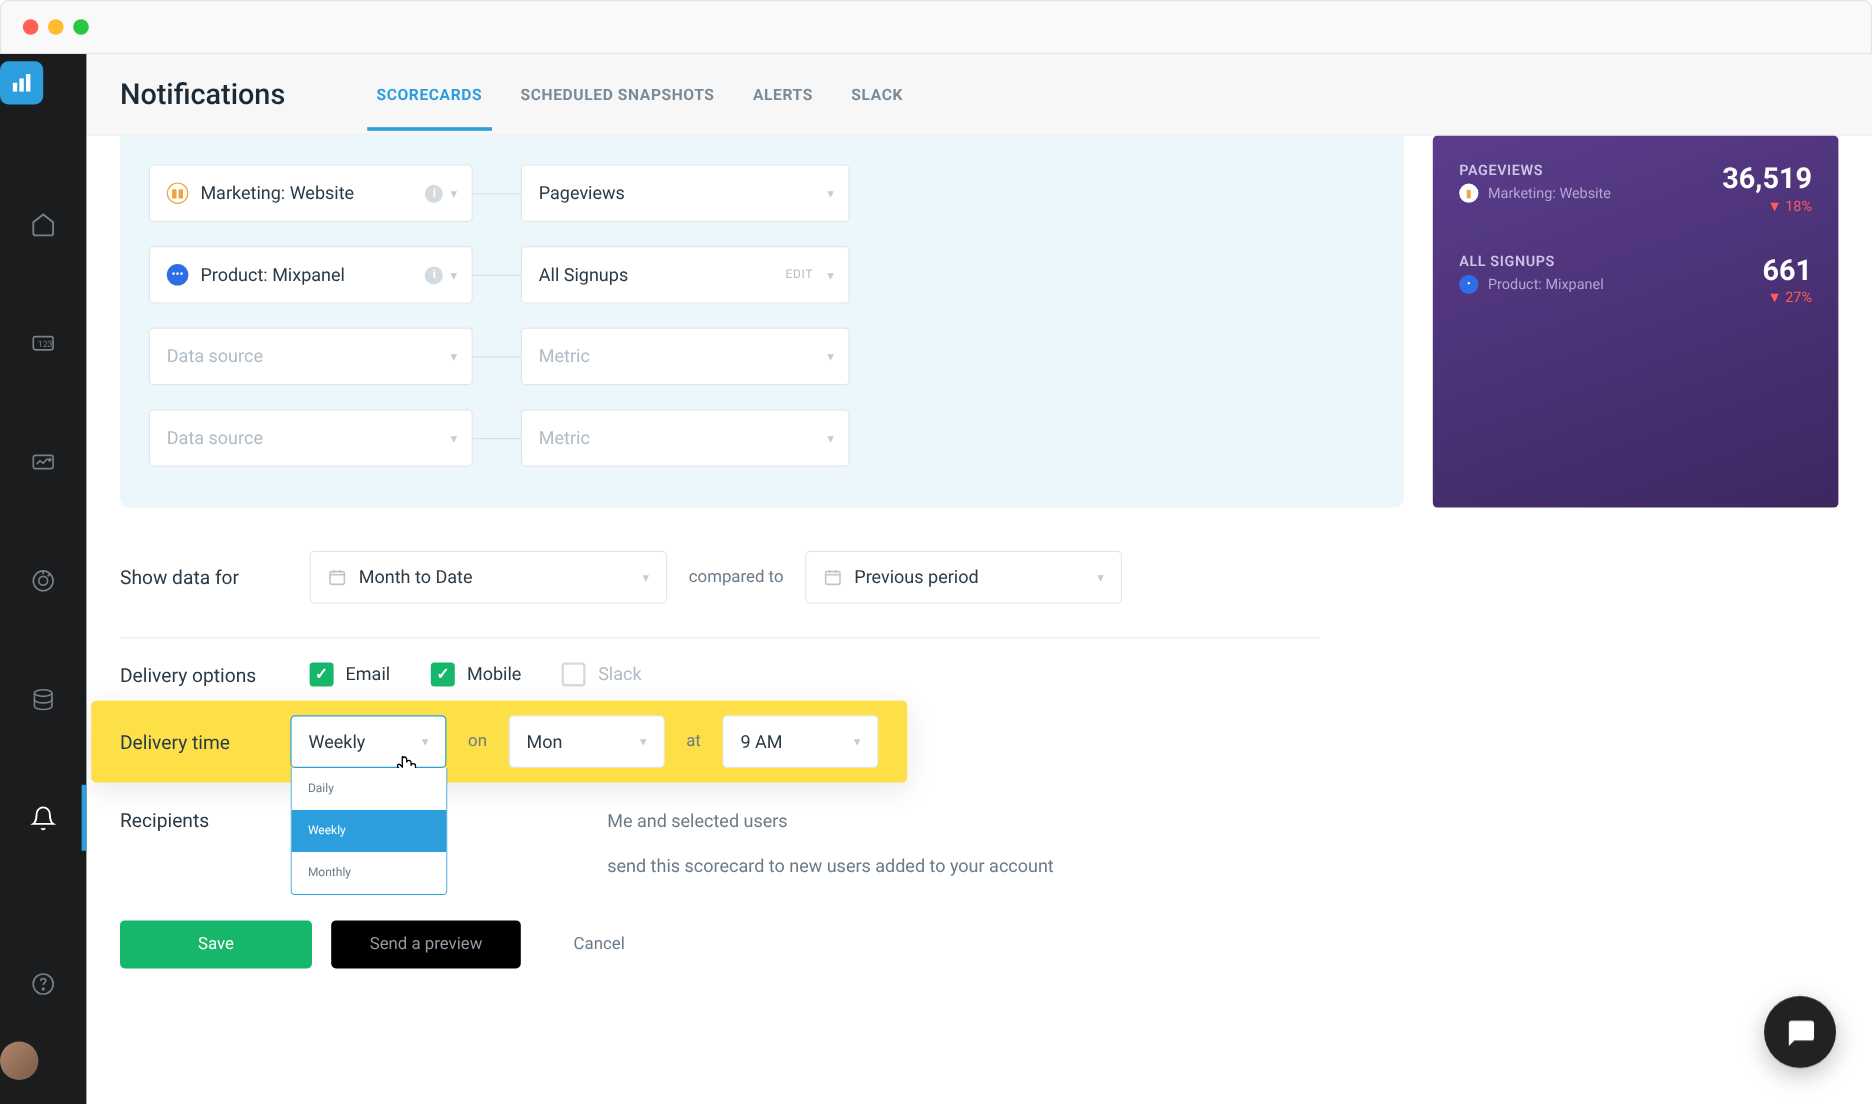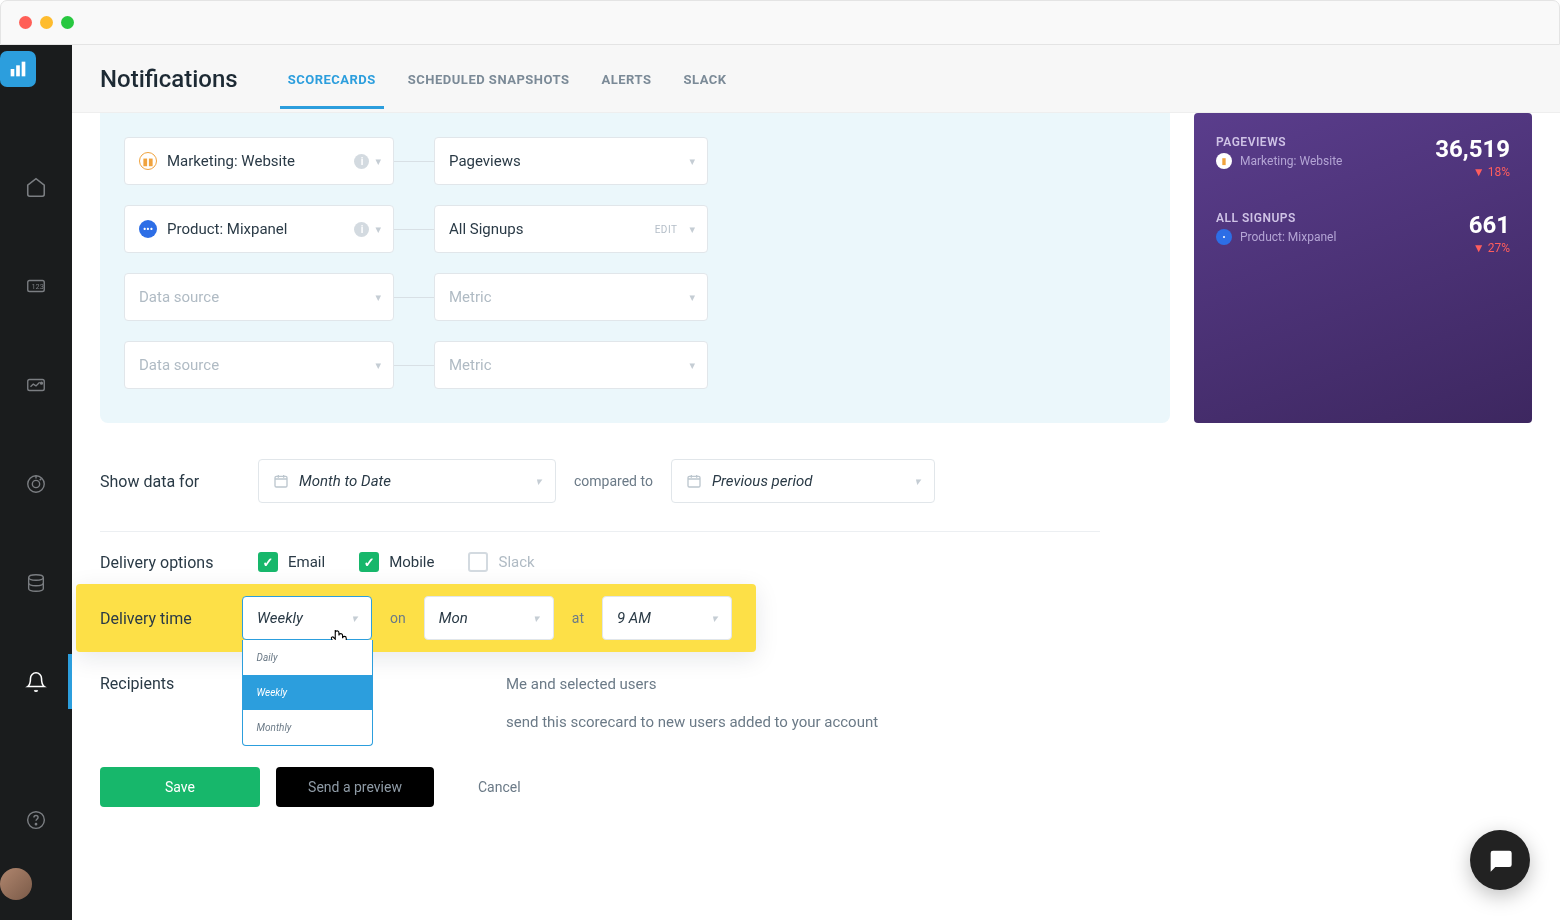--- a/index.html
+++ b/index.html
@@ -21,21 +21,21 @@
 .sidebar .nav-item.active { color: #fff; }
 .sidebar .nav-item.active::after { content:''; position:absolute; right:0; top:0; bottom:0; width:4px; background:#2c9edd; }
 .sidebar .nav-icon { width: 22px; height: 22px; }
 .sidebar .help { position:absolute; bottom:90px; width:72px; display:flex; justify-content:center; color:#7b7e82;}
 .sidebar .avatar { position:absolute; bottom:20px; width:32px; height:32px; border-radius:50%; background:linear-gradient(135deg,#b0866e,#7a5a48);}
 
 
 .main { flex:1; background:#fff; display:flex; flex-direction:column; }
 
 
-.header { height:68px; background:#f7f7f7; border-bottom:1px solid #eee; display:flex; align-items:center; padding:0 28px; gap:50px; }
+.header { height:68px; background:#f7f7f7; border-bottom:1px solid #eee; display:flex; align-items:center; padding:0 28px; gap:76px; }
 .header h1 { font-size:24px; font-weight:500; color:#1d2a34; }
 .tabs { display:flex; gap:32px; }
 .tab { font-size:13px; font-weight:700; letter-spacing:0.5px; color:#7b8a97; text-transform:uppercase; padding:24px 0 22px; cursor:pointer; position:relative; }
 .tab.active { color:#2c9edd; }
 .tab.active::after { content:''; position:absolute; bottom:0; left:-8px; right:-8px; height:3px; background:#2c9edd; }
 
 
 .content { flex:1; padding:0 28px 20px; overflow:auto; position:relative; }
 .content-inner { display:flex; gap:24px; }
 
@@ -66,21 +66,21 @@
 .preview-metric .sub { font-size:12px; color:#b4a5d5; }
 .preview-metric .mini-icon { width:16px;height:16px;border-radius:50%;background:#fff;display:flex;align-items:center;justify-content:center;font-size:9px;}
 .preview-metric .value { position:absolute; right:0; top:0; font-size:24px; color:#fff; font-weight:700; }
 .preview-metric .change { position:absolute; right:0; top:30px; font-size:12px; color:#ff5d5d; }
 .preview-metric-row { position:relative; min-height:50px; }
 
 
 .form-section { padding:24px 0 0; }
 .form-row { display:flex; align-items:center; padding:12px 0; }
 .form-label { width:158px; font-size:16px; color:#2a3a46; }
-.select { background:#fff; border:1px solid #e1e6ea; border-radius:4px; height:44px; display:flex; align-items:center; padding:0 40px 0 14px; position:relative; font-size:15px; color:#2a3a46; min-width:130px;font-style:italic; }
+.select { background:#fff; border:1px solid #e1e6ea; border-radius:4px; height:44px; display:flex; align-items:center; padding:0 40px 0 14px; position:relative; font-size:15px; color:#2a3a46; min-width:130px; }
 .select.wide { width:298px; }
 .select .cal-icon { margin-right:10px; color:#bcc6ce; }
 .select .caret2 { position:absolute; right:14px; color:#c5cdd4; font-size:11px; }
 .mid-text { font-size:14px; color:#6b7a87; margin:0 18px; }
 .divider { height:1px; background:#eceff2; margin:16px 0 8px; }
 
 .checkbox { width:20px; height:20px; border:2px solid #d3dae0; border-radius:3px; display:flex; align-items:center; justify-content:center; margin-right:10px; cursor:pointer; }
 .checkbox.checked { background:#17b76b; border-color:#17b76b; color:#fff; }
 .checkbox.checked::after { content:'✓'; font-size:13px; font-weight:700; }
 .check-label { font-size:15px; color:#2a3a46; margin-right:34px; }

